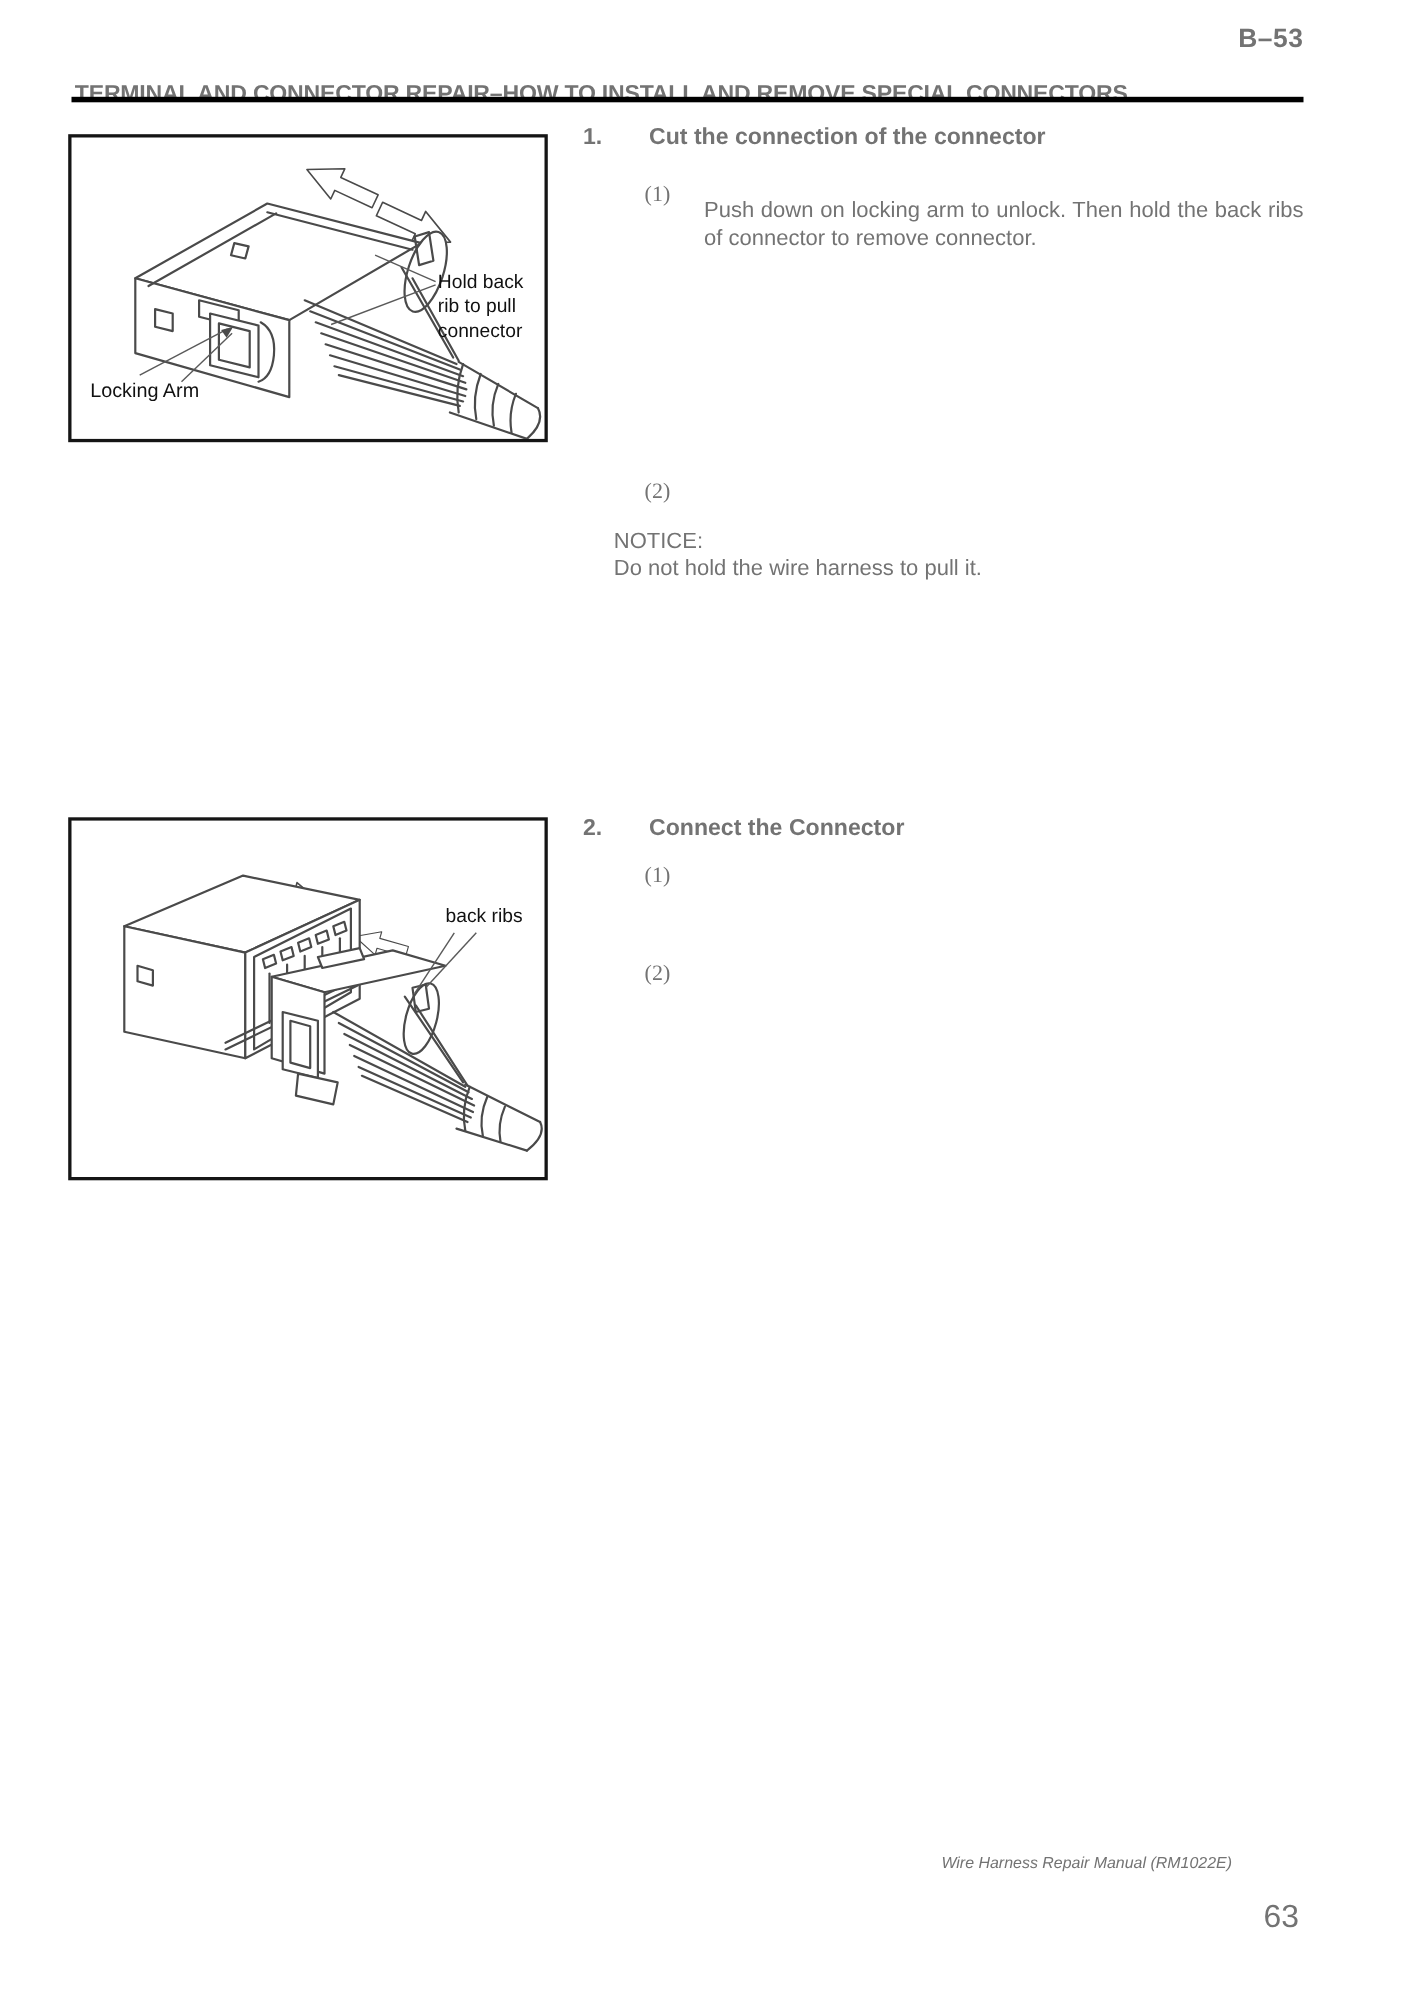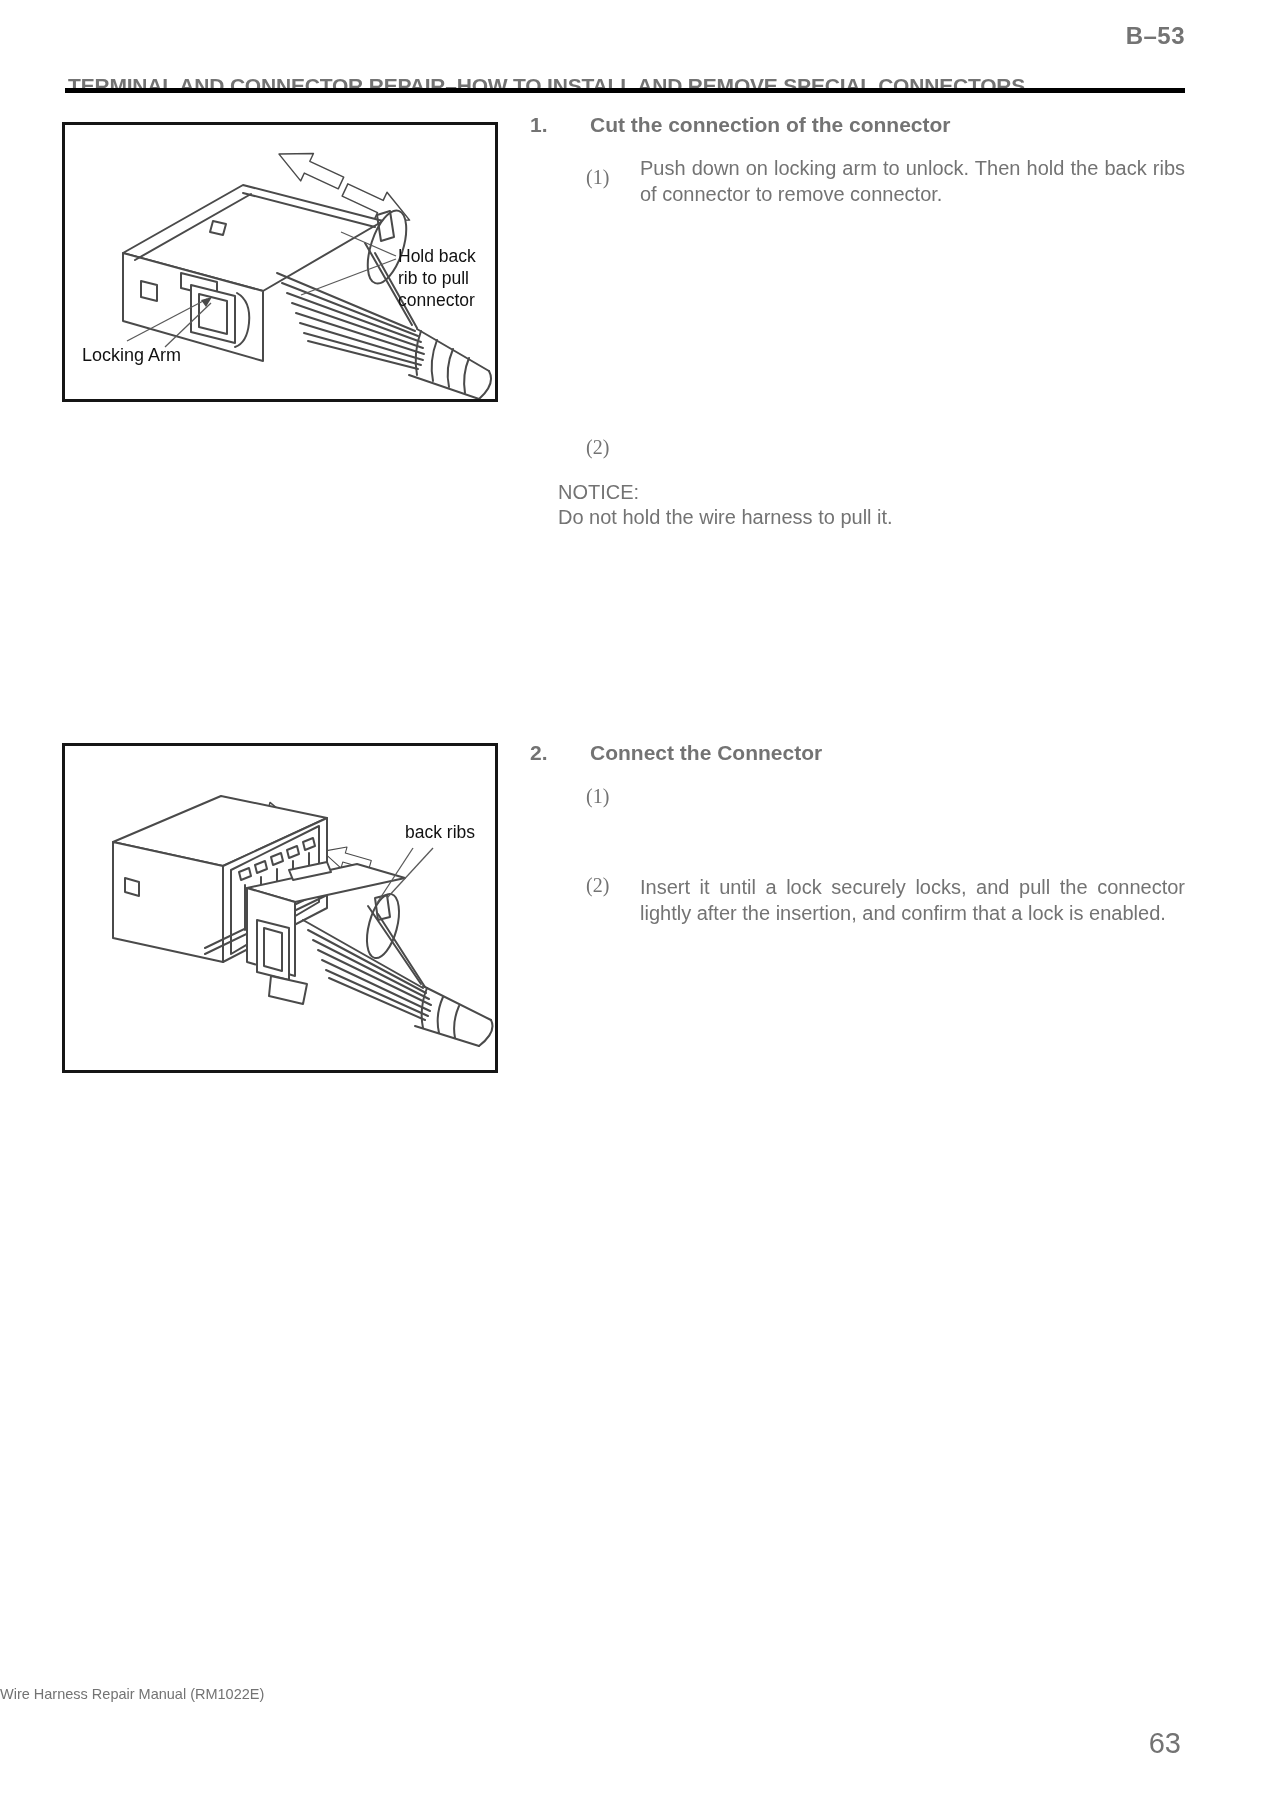--- a/index.html
+++ b/index.html
@@ -37,22 +37,23 @@
   }
   .step-text{
     position:absolute;left:640px;width:545px;
     font-size:20px;line-height:26px;text-align:justify;
   }
   .notice{
     position:absolute;left:558px;top:480px;
     font-size:20px;font-weight:normal;line-height:25px;white-space:nowrap;
   }
   .footer-text{
-    position:absolute;left:0;top:1686px;width:1120px;text-align:left;
+    position:absolute;left:0;top:1686px;width:1120px;text-align:right;
     font-size:14.5px;
+    font-style:italic;
   }
   .page-number{
     position:absolute;top:1727px;right:99px;font-size:29px;
   }
   
   .ln{fill:none;stroke:#4a4a4a;stroke-width:2;stroke-linejoin:round;stroke-linecap:round;}
   .fc{fill:#ffffff;stroke:#4a4a4a;stroke-width:2;stroke-linejoin:round;}
   .thin{fill:none;stroke:#5a5a5a;stroke-width:1.3;}
   .figlabel{font-family:"Liberation Sans",sans-serif;fill:#111;}
 </style>
@@ -196,33 +197,32 @@
       </g>
 
       <text class="figlabel" x="340" y="68" font-size="17.5">back ribs</text>
     </svg>
   </figure>
 
   <div class="sec-num" style="top:113px">1.</div>
   <div class="sec-head" style="top:113px">Cut the connection of the connector</div>
 
   <div class="step-num" style="top:166px">(1)</div>
-  <div class="step-text" style="top:155px">Push down on locking arm to unlock. Then hold the back ribs of connector to remove connector.</div>
+  <div class="step-text" style="top:178px">Push down on locking arm to unlock. Then hold the back ribs of connector to remove connector.</div>
 
   <div class="step-num" style="top:436px">(2)</div>
 
   <div class="notice">
     <div>NOTICE:</div>
     <div>Do not hold the wire harness to pull it.</div>
   </div>
 
   <div class="sec-num" style="top:741px">2.</div>
   <div class="sec-head" style="top:741px">Connect the Connector</div>
 
   <div class="step-num" style="top:785px">(1)</div>
 
   <div class="step-num" style="top:874px">(2)</div>
-  <div class="step-text" style="top:874px">Insert it until a lock securely locks, and pull the connector lightly after the insertion, and confirm that a lock is enabled.</div>
 
   <div class="footer-text">Wire Harness Repair Manual (RM1022E)</div>
   <div class="page-number">63</div>
 
 </div>
 
 </body></html>

